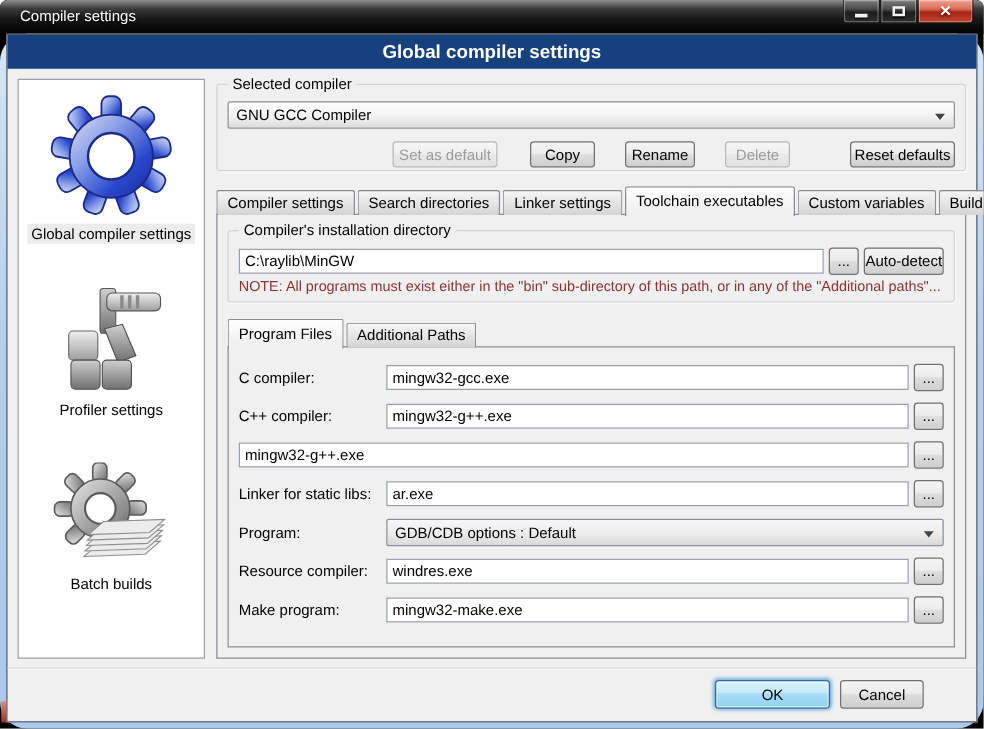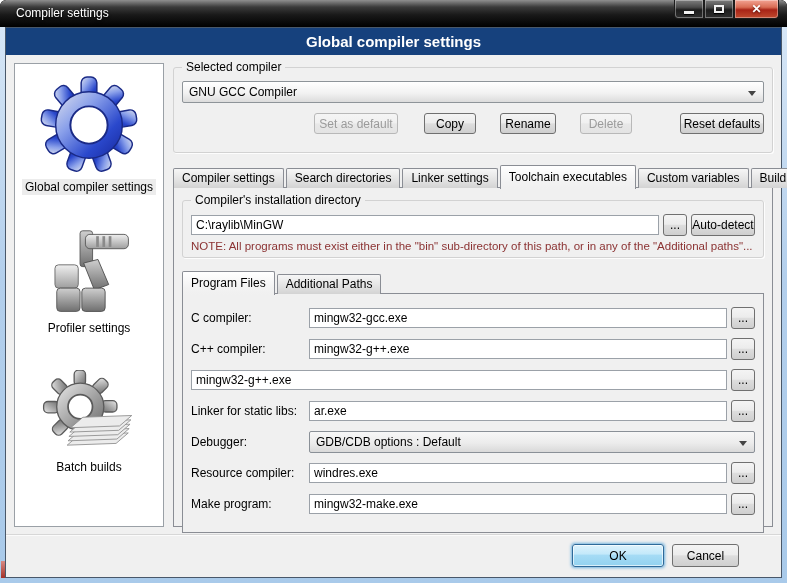--- a/index.html
+++ b/index.html
@@ -20,21 +20,21 @@
     display:flex; align-items:center; justify-content:center; }
   .wbtn.first { border-radius:0 0 0 4px; }
   .wbtn.close { width:45px; border-radius:0 0 4px 0;
     background:linear-gradient(#f2a393, #d96c54 40%, #a82417 55%, #c04a2e); }
   .g-min { width:10px; height:3px; background:#f2f2f2; margin-top:7px; box-shadow:0 1px 1px #000; }
   .g-max { width:10px; height:8px; border:2px solid #f2f2f2; box-shadow:0 1px 1px #000; }
   .g-close { color:#fff; font-size:12px; font-weight:bold; text-shadow:0 1px 2px #5a0f06; line-height:17px; }
 
   
   .frame { position:absolute; top:27px; left:0; right:0; bottom:0;
-    background:linear-gradient(180deg, #d6e6f6 0%, #b3cfec 45%, #a9caea 100%); padding:0 5px 5px 5px; }
+    background:linear-gradient(180deg, #d6e6f6 0%, #b3cfec 45%, #a9caea 100%); padding:0 5px 5px 5px;border-radius:22px; }
   .red-sliver { position:absolute; left:1px; bottom:5px; width:4px; height:17px;
     background:linear-gradient(#d98a84, #a33028); z-index:6; }
   .inner { height:100%; border:1px solid #49586a; background:#f0f0f0; display:flex; flex-direction:column; }
 
   .banner { height:27px; background:#16417d; color:#fff; font-weight:bold; font-size:15px;
     display:flex; align-items:center; justify-content:center; flex:0 0 auto; }
 
   
   .bodyrow { flex:1; display:flex; padding:8px 8px 0 8px; min-height:0; }
 
@@ -44,21 +44,21 @@
   .side-item + .side-item { margin-top:34px; }
   .side-label { font-size:12px; padding:1px 3px; margin-top:5px; white-space:nowrap; }
   .side-item.selected .side-label { background:#ececec; }
 
   .main { flex:1; margin-left:9px; display:flex; flex-direction:column; min-width:0; }
 
   .group { position:relative; border:1px solid #d2d2d2; border-radius:3px; background:#f0f0f0;
     box-shadow: 1px 1px 0 #fdfdfd; }
   .legend { position:absolute; top:-8px; left:8px; background:#f0f0f0; padding:0 4px; font-size:12px; white-space:nowrap; }
 
-  .grp-compiler { margin-top:4px; padding:13px 8px 18px 8px; flex:0 0 auto; }
+  .grp-compiler { margin-top:4px; padding:13px 8px 2px 8px; flex:0 0 auto; }
 
   .combo { position:relative; height:22px; border:1px solid #8e9499; border-radius:2px;
     background:linear-gradient(#fff, #f2f2f2 55%, #dcdcdc);
     display:flex; align-items:center; padding:0 22px 0 6px; font-size:12px; cursor:default; }
   .combo .caret { position:absolute; right:7px; top:9px; width:0; height:0;
     border:4px solid transparent; border-top:5px solid #444; }
 
   .btn-row { display:flex; align-items:center; margin-top:10px; }
   .btn { height:21px; border:1px solid #707070; border-radius:3px;
     background:linear-gradient(#f4f4f4, #ececec 46%, #dddddd 52%, #cfcfcf);
@@ -287,21 +287,21 @@
                 <div class="btn browse">...</div>
               </div>
 
               <div class="prow">
                 <span class="plabel">Linker for static libs:</span>
                 <input class="tinput" type="text" value="ar.exe" style="">
                 <div class="btn browse">...</div>
               </div>
 
               <div class="prow">
-                <span class="plabel">Debugger:</span>
+                <span class="plabel">Program:</span>
                 <div class="combo gray">
                   <span>GDB/CDB options : Default</span>
                   <span class="caret"></span>
                 </div>
               </div>
 
               <div class="prow">
                 <span class="plabel">Resource compiler:</span>
                 <input class="tinput" type="text" value="windres.exe" style="">
                 <div class="btn browse">...</div>

